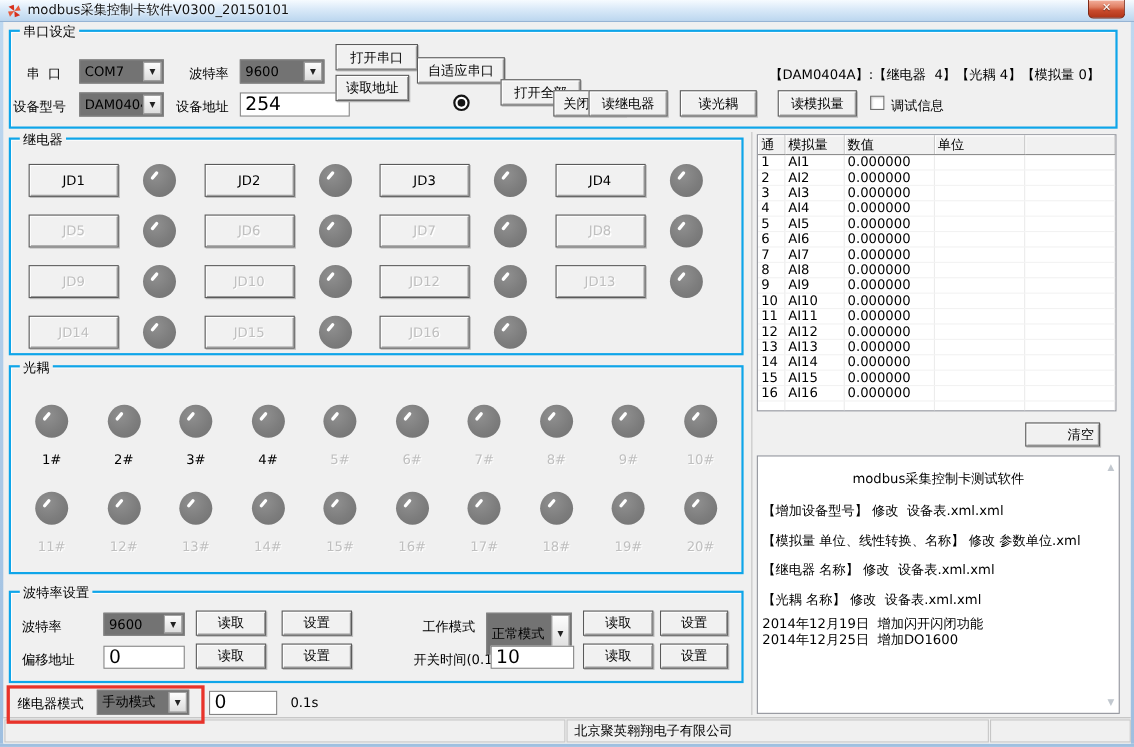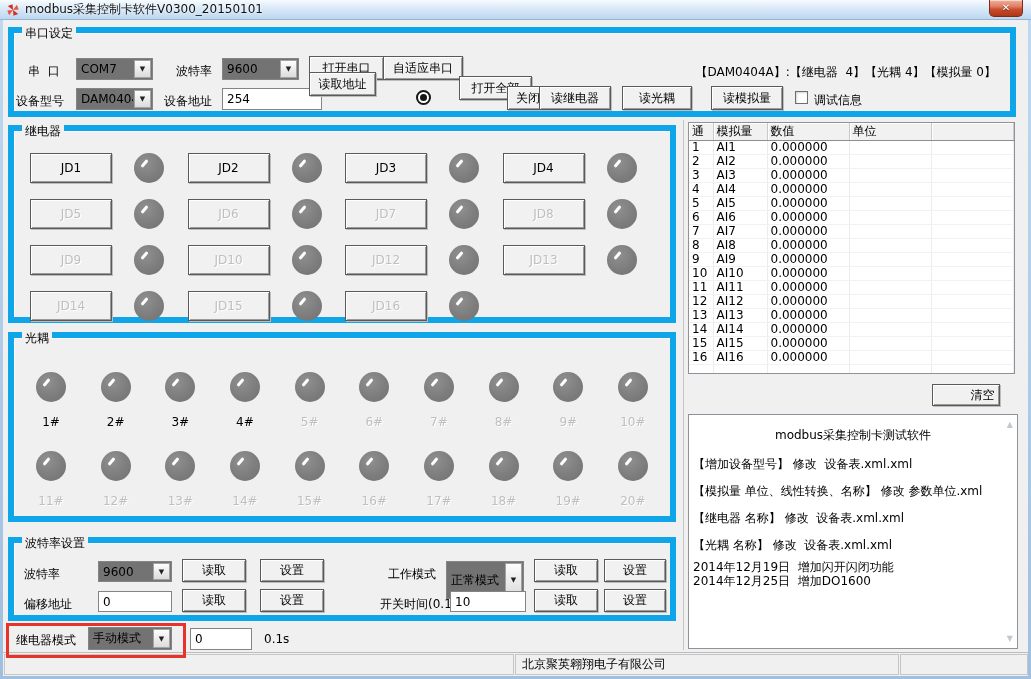--- a/index.html
+++ b/index.html
@@ -23,42 +23,42 @@
   .frame.b { left:0; top:676px; width:1031px; height:3px; background:#9fc0e0; }
   .close-btn {
     position:absolute; left:989px; top:0; width:34px; height:17px;
     background:linear-gradient(#f3b09e,#e07f63 40%,#c94b2d 60%,#b03518);
     border:1px solid #7e2a18; border-top:none; border-radius:0 0 5px 5px;
     color:#fff; font-size:10px; font-weight:bold; text-align:center; line-height:15px;
     text-shadow:0 1px 1px rgba(0,0,0,.55); box-shadow:inset 0 1px 0 rgba(255,255,255,.55);
     cursor:default;
   }
   
-  .group { position:absolute; border:6px solid #0ea5e9; box-shadow:inset 1px 1px 0 #fdfdfd; }
+  .group { position:absolute; border:2px solid #0ea5e9; box-shadow:inset 1px 1px 0 #fdfdfd; }
   .legend { position:absolute; top:-8px; left:8px; background:#f0f0f0; padding:0 3px; white-space:pre; }
   .lbl { position:absolute; white-space:pre; }
   .btn {
     position:absolute; display:flex; align-items:center; justify-content:center;
     background:#f1f1f1; border:1px solid #5a5a5a; padding:0;
     box-shadow:inset 1px 1px 0 #ffffff, inset -1px -1px 0 #9b9b9b, 1px 1px 0 #bdbdbd;
     font-family:inherit; font-size:12px; color:#000; white-space:pre; cursor:default;
   }
   .combo {
     position:absolute; height:22px; background:#737373; border:1px solid #848484;
     display:flex; align-items:center;
   }
   .combo .txt { flex:1; padding:0 4px; white-space:pre; overflow:hidden; }
   .combo .arrow {
     width:17px; align-self:stretch; margin:1px; background:linear-gradient(#fdfdfd,#dcdcdc);
     border:1px solid #a3a3a3; display:flex; align-items:center; justify-content:center;
     font-size:7px; color:#222;
   }
   .tb {
     position:absolute; background:#fff; border:1px solid #848484; padding:0 4px;
-    font-family:inherit; font-size:12px; color:#000;
+    font-family:inherit; font-size:17px; color:#000;
   }
   .led { width:30px; height:30px; border-radius:50%; flex:none;
     background:radial-gradient(circle at 38% 32%, #909090, #7d7d7d 55%, #717171);
     position:relative; }
   .led::after { content:""; position:absolute; left:9px; top:6px; width:3px; height:9px;
     background:#fff; border-radius:2px; transform:rotate(40deg); }
   .dis { color:#bfbfbf; text-shadow:1px 1px 0 #fff; }
   .radio-ind { position:absolute; width:15px; height:15px; border:2px solid #151515;
     border-radius:50%; background:#fff; }
   .radio-ind::after { content:""; position:absolute; inset:2px; background:#151515; border-radius:50%; }
@@ -130,21 +130,21 @@
     <span class="lbl" style="left:14px;top:30px;">串  口</span>
     <div class="combo" style="left:62px;top:25px;width:77px;">
       <span class="txt">COM7</span>
       <span class="arrow">▼</span>
     </div>
     <span class="lbl" style="left:162px;top:30px;">波特率</span>
     <div class="combo" style="left:208px;top:25px;width:77px;">
       <span class="txt">9600</span>
       <span class="arrow">▼</span>
     </div>
-    <button class="btn" style="left:295px;top:23px;width:75px;height:24px;">打开串口</button>
+    <button class="btn" style="left:295px;top:11px;width:75px;height:24px;">打开串口</button>
     <button class="btn" style="left:369px;top:23px;width:80px;height:24px;">自适应串口</button>
     <button class="btn" style="left:445px;top:23px;width:73px;height:24px;margin-top:20px;">打开全部</button>
     <span class="lbl" style="right:14px;top:31px;">【DAM0404A】:【继电器  4】【光耦 4】【模拟量 0】</span>
 
     <span class="lbl" style="left:2px;top:60px;">设备型号</span>
     <div class="combo" style="left:62px;top:55px;width:77px;">
       <span class="txt">DAM0404A</span>
       <span class="arrow">▼</span>
     </div>
     <span class="lbl" style="left:150px;top:60px;">设备地址</span>

